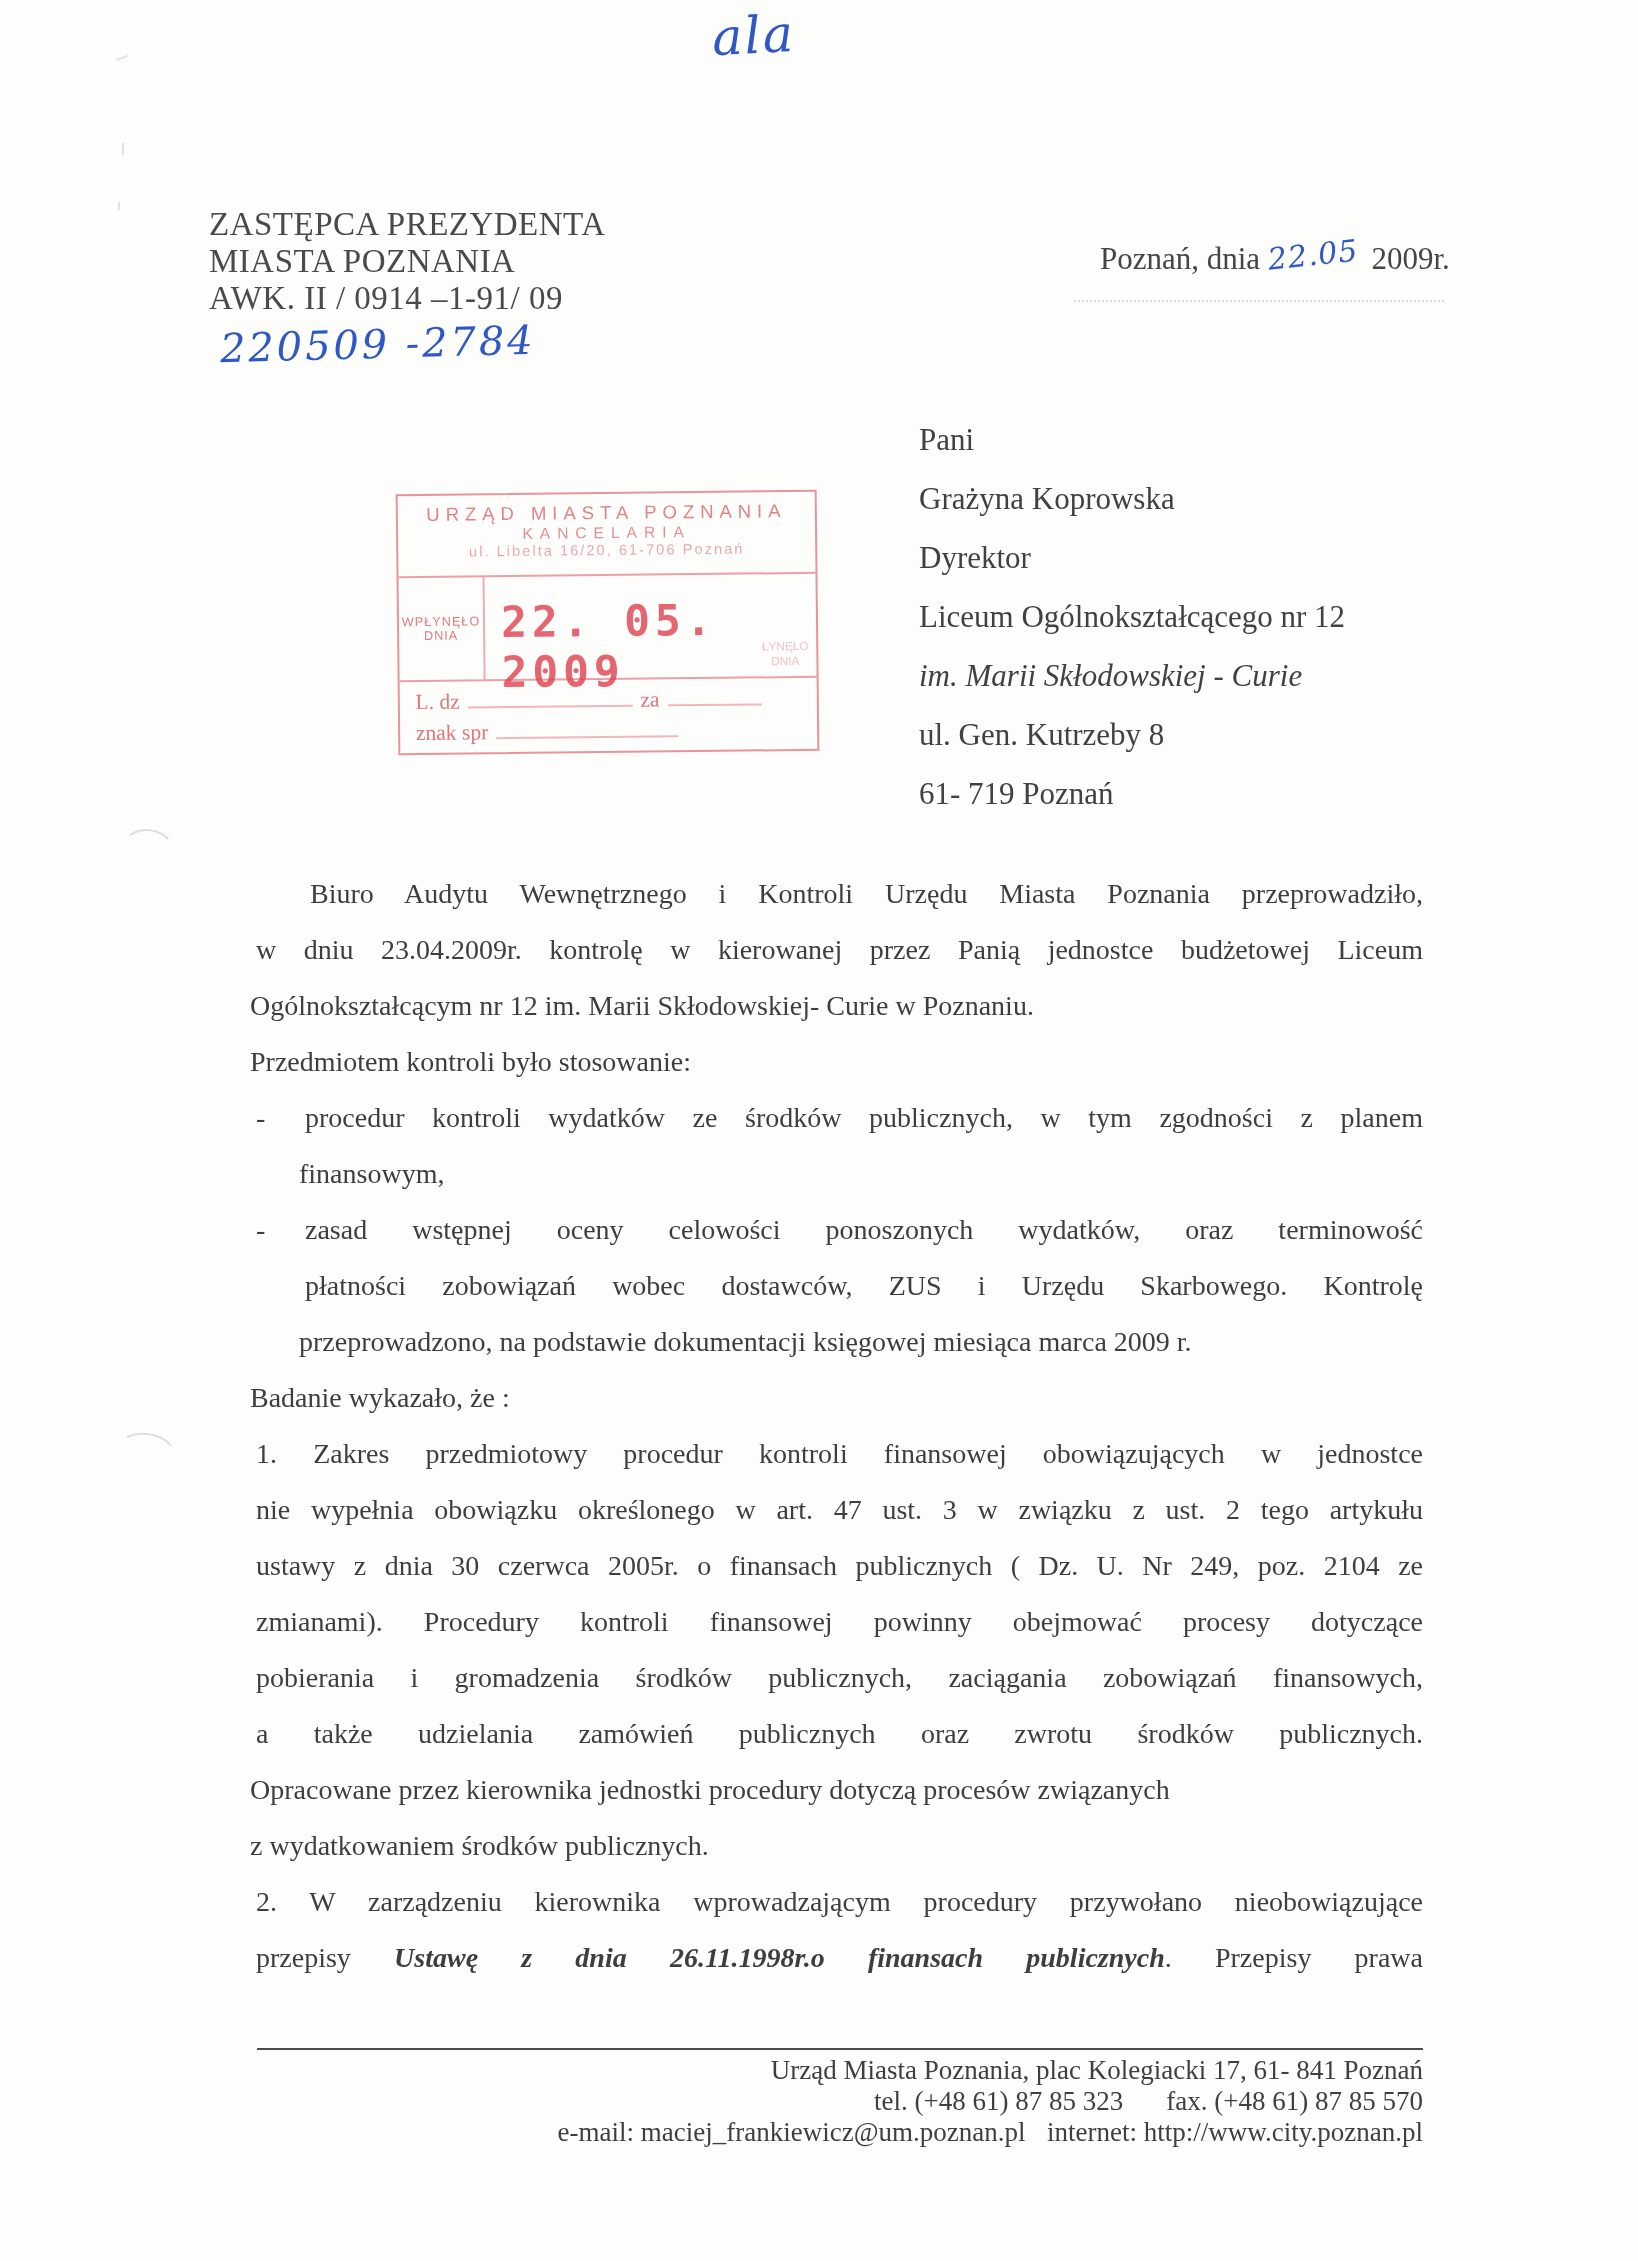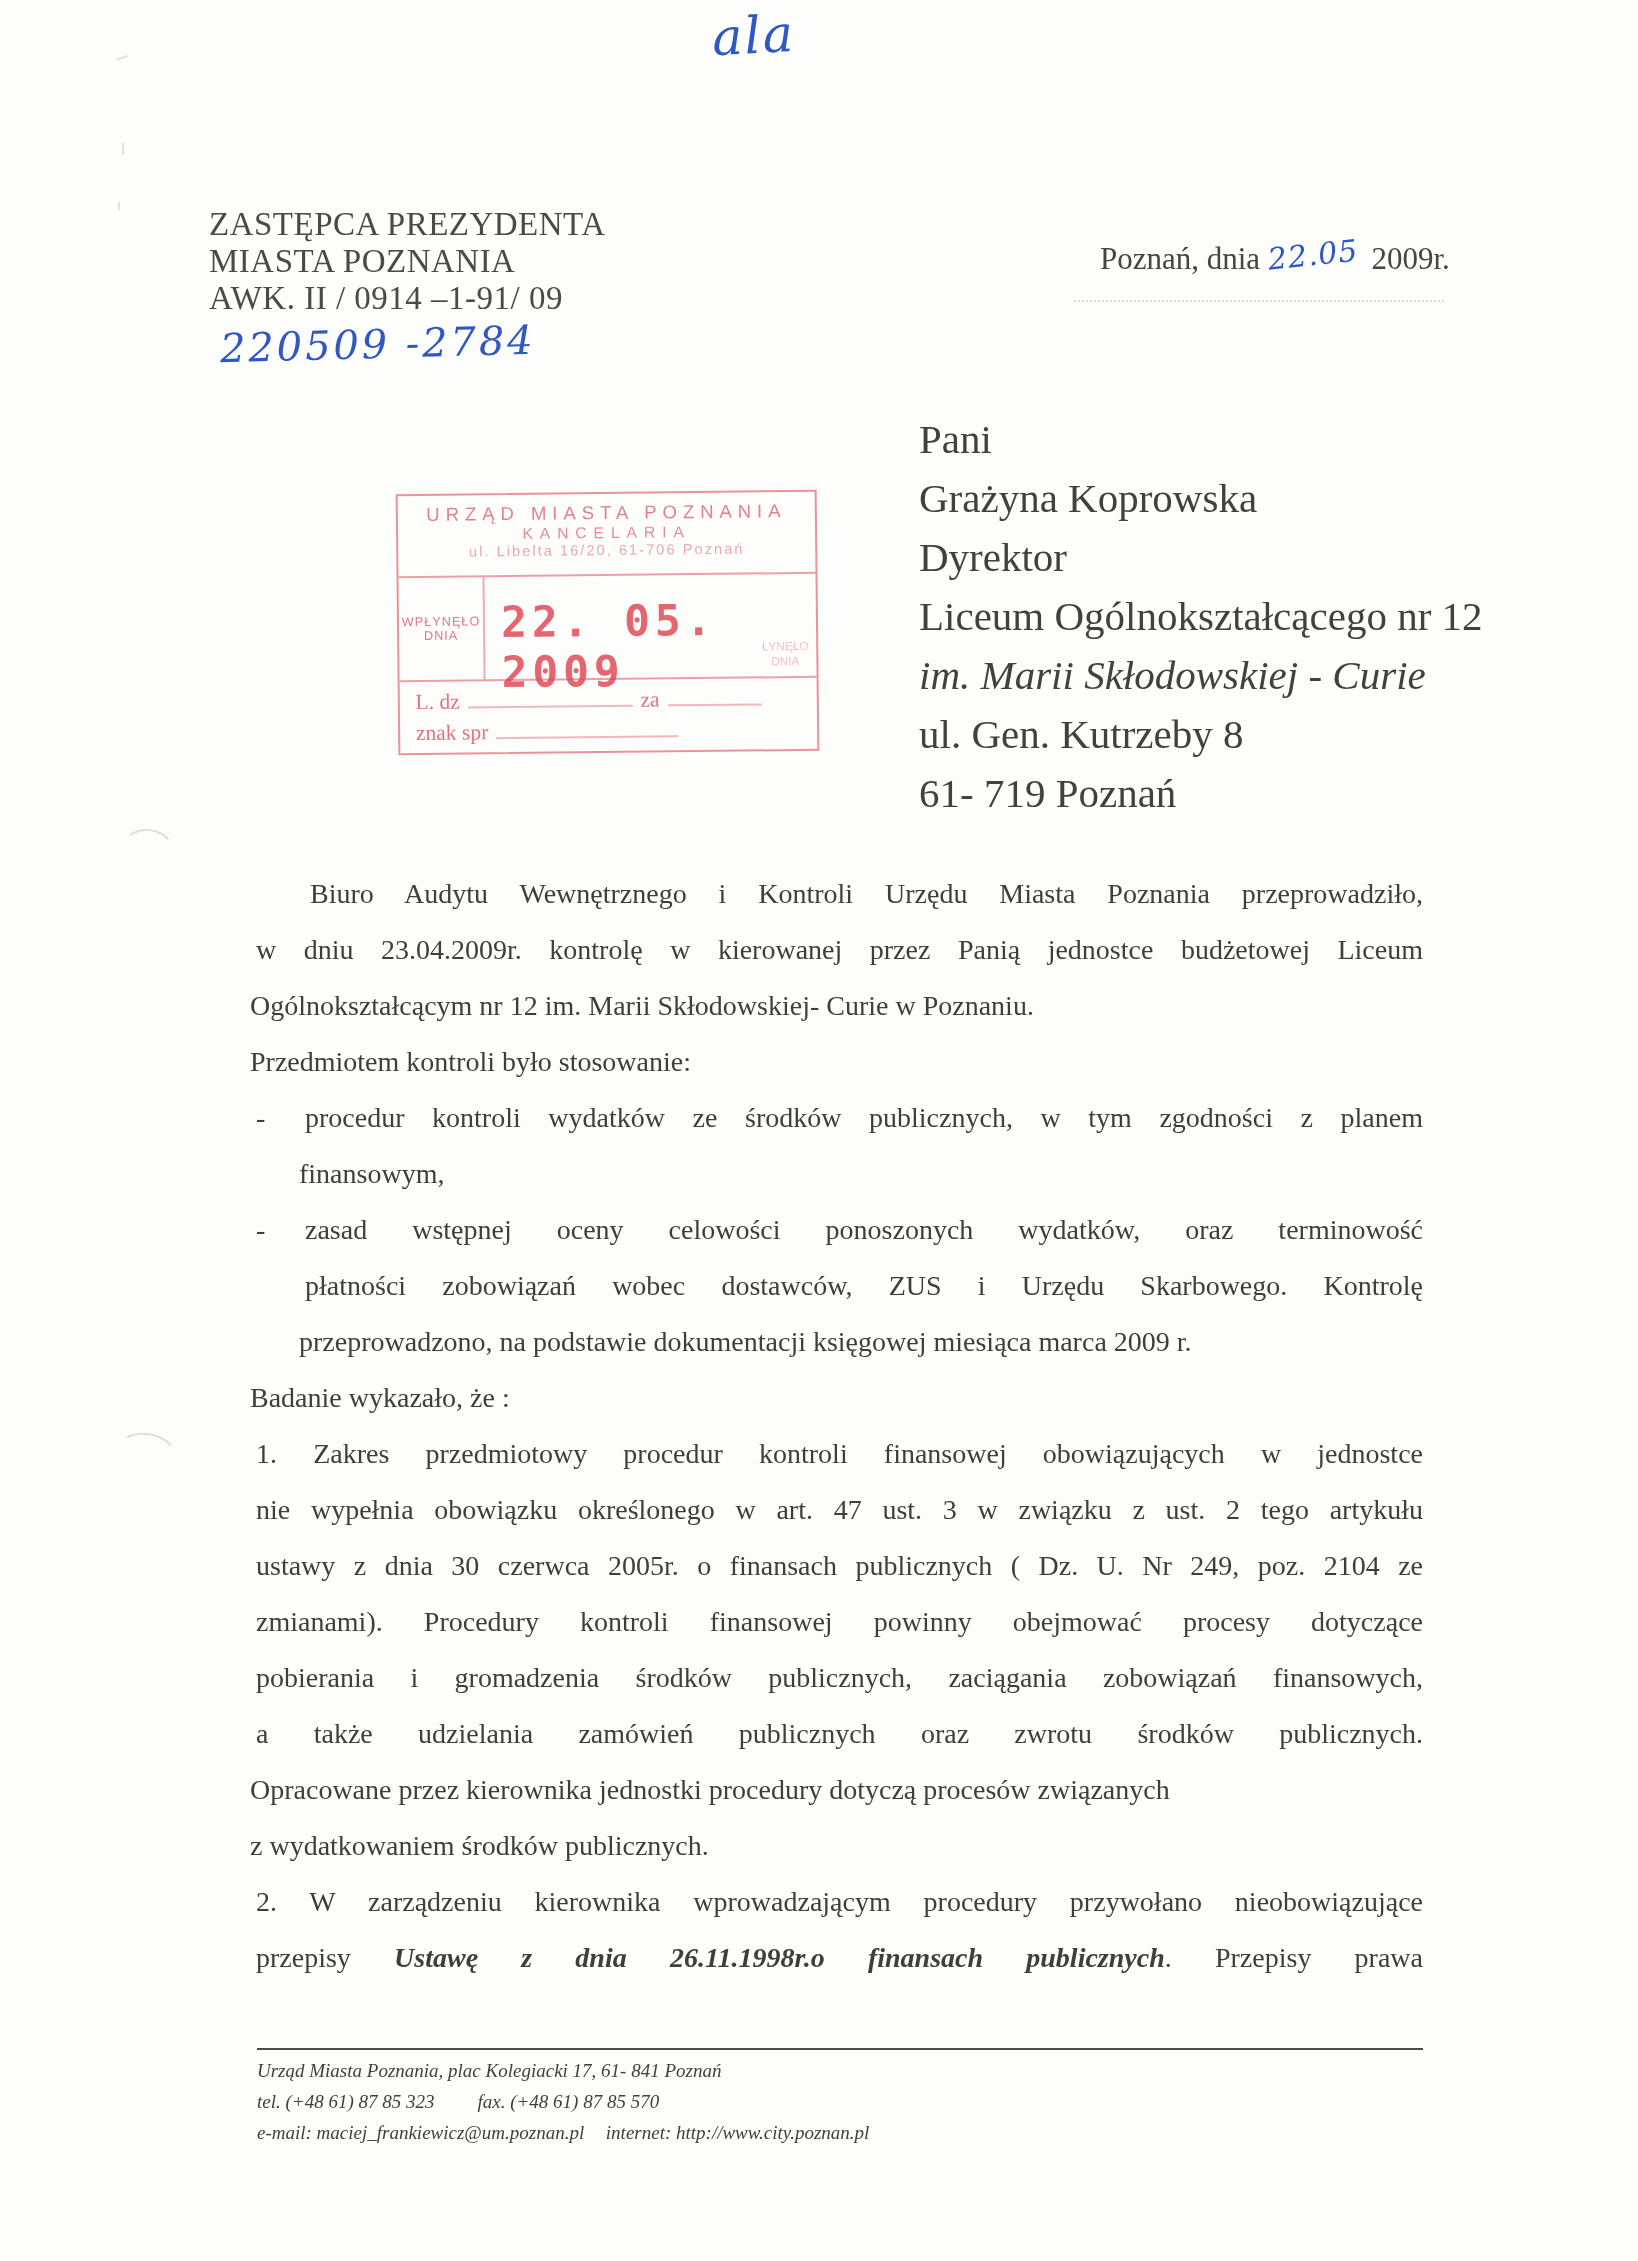--- a/index.html
+++ b/index.html
@@ -31,32 +31,32 @@
     border-right:2px solid rgba(224,96,110,.6);display:flex;flex-direction:column;align-items:center;
     justify-content:center;font-family:"Liberation Sans",sans-serif;font-size:12.7px;letter-spacing:1px;opacity:.85;text-align:center;}
   .stamp-date{position:absolute;left:102px;top:19.6px;font-family:"DejaVu Sans Mono",monospace;
     font-size:43px;font-weight:bold;letter-spacing:4.9px;color:rgba(223,68,82,.82);}
   .stamp-ghost{position:absolute;right:7.8px;top:25.5px;font-family:"Liberation Sans",sans-serif;
     font-size:11.8px;opacity:.38;text-align:center;line-height:15.7px;margin-top:39px;}
   .stamp-bottom{padding:7.8px 9.8px 0 15.7px;font-size:21.6px;opacity:.88;}
   .srow{margin-bottom:5.9px;white-space:nowrap;}
   .sline{display:inline-block;border-bottom:2px solid rgba(224,96,110,.5);height:15.7px;margin:0 7.8px;}
   
-  .recipient{position:absolute;left:919px;top:410px;font-size:41px;line-height:59px;color:#414141;}
+  .recipient{position:absolute;left:919px;top:410px;font-size:31px;line-height:59px;color:#414141;}
   .r-italic{font-style:italic;}
   
   .bodytext{position:absolute;left:250px;top:866px;width:1173px;font-size:28px;line-height:56px;color:#3e3e3e;}
   .b-line{position:relative;height:56px;}
   .just{text-align:justify;text-align-last:justify;margin-left:6px;}
   .marker{position:absolute;left:0;top:0;}
   .bi{font-weight:bold;font-style:italic;}
   
   .footer-rule{position:absolute;left:257px;top:2048px;width:1166px;border-top:2px solid #4b4b4b;}
-  .footer{position:absolute;left:257px;top:2055px;width:1166px;text-align:left;
-    font-size:19px;line-height:31px;color:#3f3f3f;font-style:italic;}
+  .footer{position:absolute;left:257px;top:2055px;width:1166px;text-align:right;
+    font-size:27px;line-height:31px;color:#3f3f3f;}
   .gap{margin-left:43px;}
   .gap-sm{margin-left:21.6px;}
   
   .arc{position:absolute;border:2px solid transparent;border-top-color:#c2c6c8;border-radius:50%;opacity:.55;}
   .arc1{left:120px;top:829px;width:51px;height:43px;transform:rotate(6deg);}
   .arc2{left:116px;top:1433px;width:57px;height:39px;transform:rotate(10deg);}
   .speck{position:absolute;background:#cfcfcf;opacity:.6;}
   .speck1{left:116px;top:57px;width:11.8px;height:2px;transform:rotate(-20deg);}
   .speck2{left:122px;top:143px;width:2px;height:11.8px;}
   .speck3{left:118px;top:202px;width:2px;height:7.8px;}

